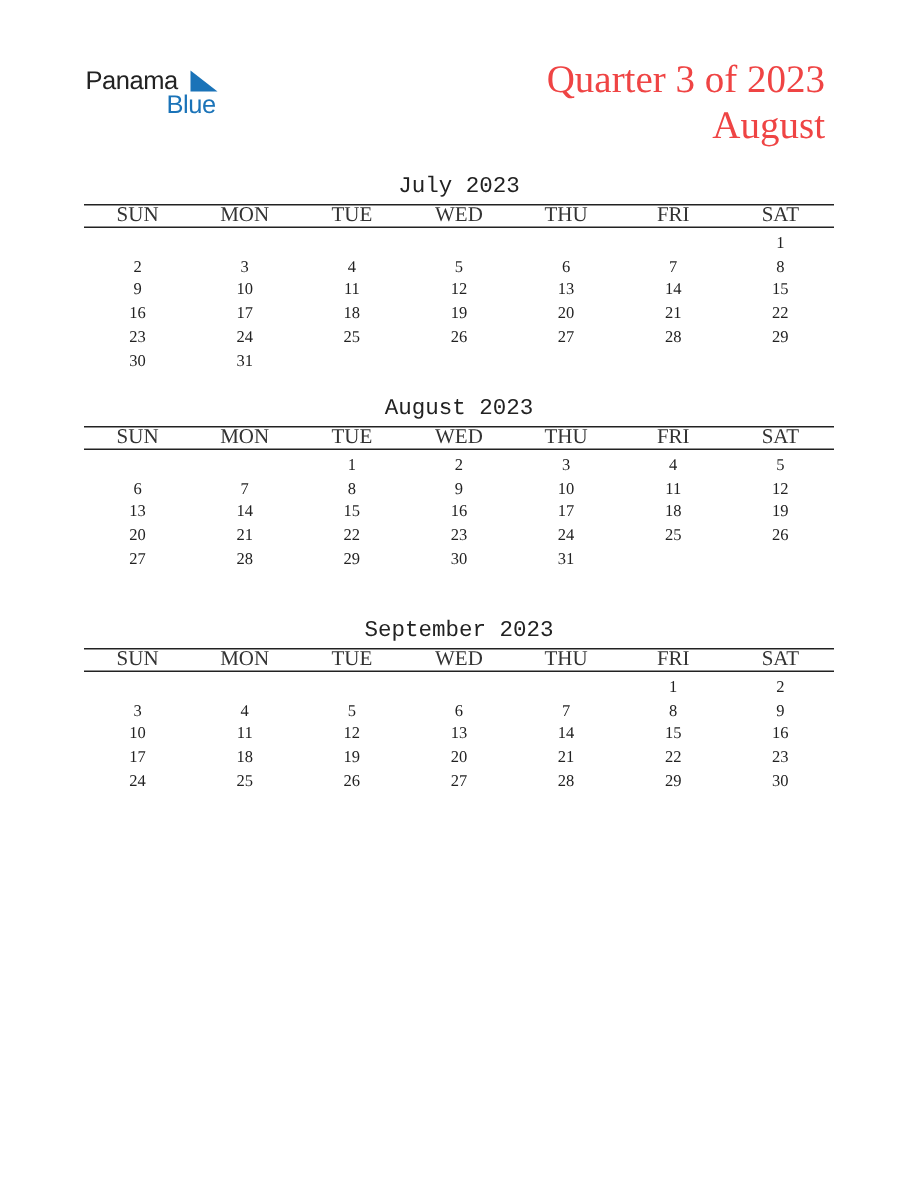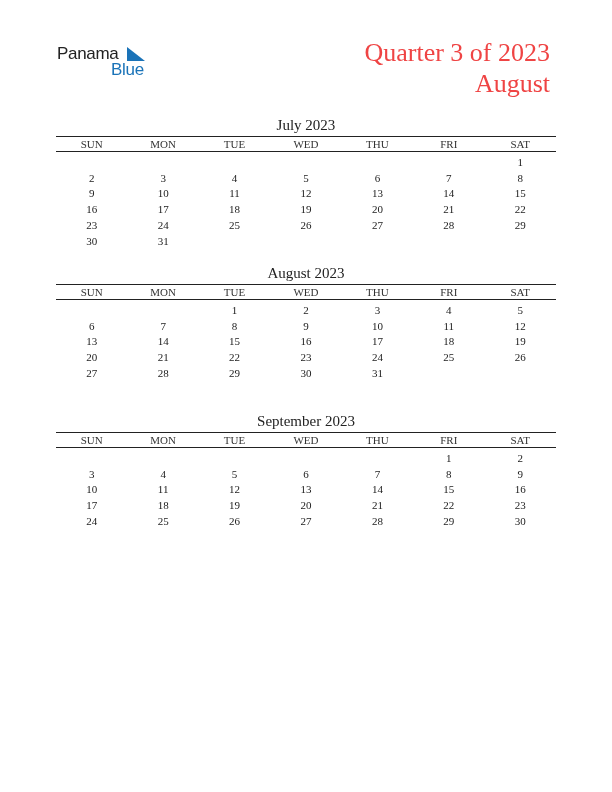--- a/index.html
+++ b/index.html
@@ -3,23 +3,23 @@
 <meta charset="utf-8">
 <style>
   html, body { margin:0; padding:0; background:#ffffff; }
   body { width:612px; height:792px; position:relative; overflow:hidden; font-family:"DejaVu Serif", serif; color:#222; }
   .logo { position:absolute; left:57px; top:44px; width:110px; height:40px; }
   .logo-general { position:absolute; left:0; top:0; font-family:"Liberation Sans", sans-serif; font-size:17px; color:#222; letter-spacing:-0.3px; }
   .logo-blue { position:absolute; left:54px; top:16px; font-family:"Liberation Sans", sans-serif; font-size:17px; color:#1a73b8; letter-spacing:-0.3px; }
   .logo-tri { position:absolute; left:70px; top:3px; width:0; height:0; border-left:18px solid transparent; border-bottom:14px solid #1a73b8; transform:scaleX(-1); }
   .title { position:absolute; right:62px; top:37px; text-align:right; font-family:"Liberation Serif", serif; font-size:26px; line-height:31px; color:#ef4444; }
   .month { position:absolute; left:56px; width:500px; }
-  .month-title { text-align:center; font-family:Liberation Serif, serif; font-size:15px; color:#222; height:20px; line-height:18px; }
+  .month-title { text-align:center; font-family:Liberation Mono, monospace; font-size:15px; color:#222; height:20px; line-height:18px; }
   .hdr { display:flex; border-top:1.5px solid #222; border-bottom:1.5px solid #222; height:14px; align-items:center; }
-  .hdr span { flex:1; text-align:center; font-family:"Liberation Serif", serif; font-size:11px; color:#333; }
+  .hdr span { flex:1; text-align:center; font-family:"Liberation Serif", serif; font-size:14px; color:#333; }
   .week { display:flex; height:15.8px; align-items:center; }
   .week span { flex:1; text-align:center; font-family:"Liberation Serif", serif; font-size:11px; color:#222; }
   .weeks { padding-top:2px; }
 </style>
 </head>
 <body>
 
 <div class="logo">
   <span class="logo-general">Panama</span>
   <span class="logo-tri"></span>

